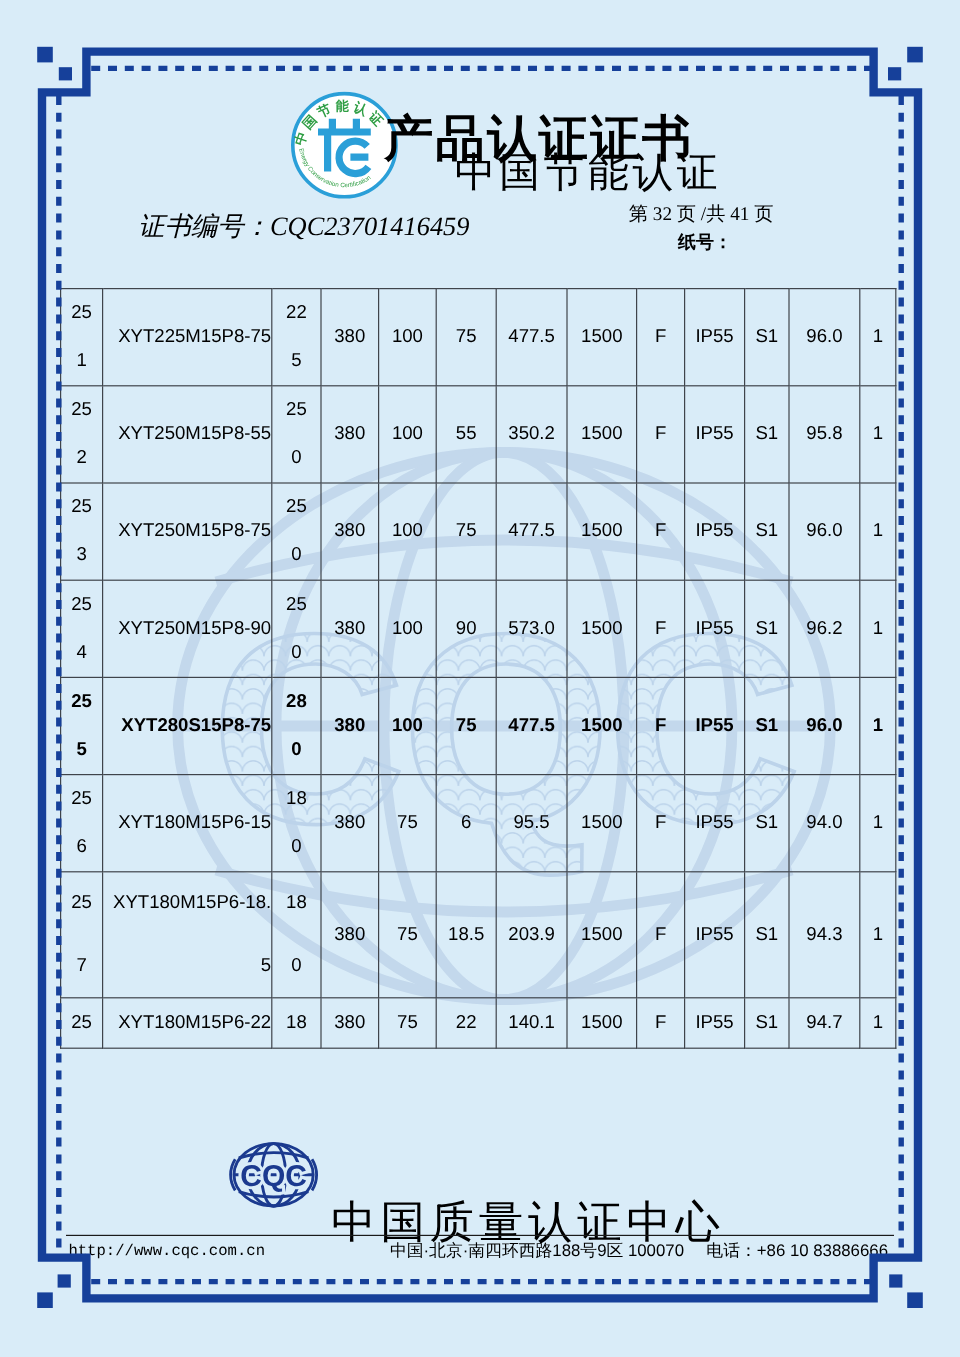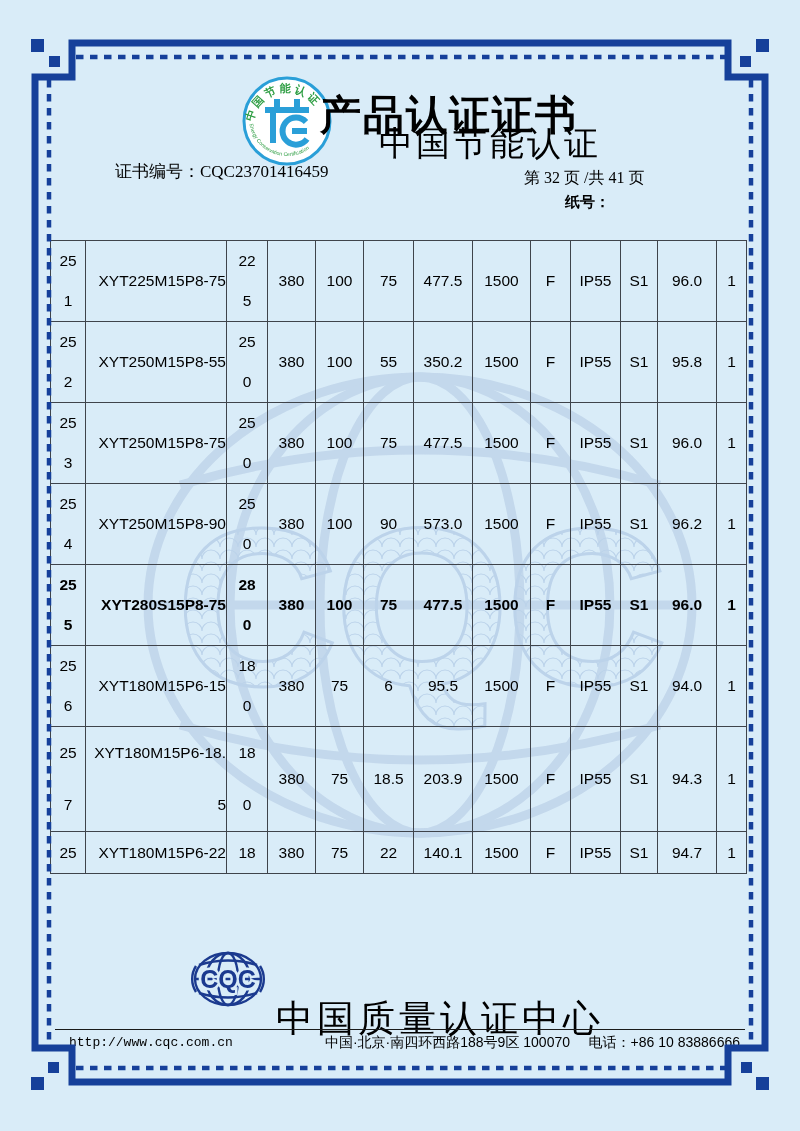--- a/index.html
+++ b/index.html
@@ -20,22 +20,22 @@
   .emblem-svg { position:absolute; left:242px; top:76px; z-index:2; }
   .title {
     position:absolute; left:320px; top:88px; width:340px; text-align:left;
     font-size:41px; font-weight:bold; letter-spacing:2px; z-index:2;
   }
   .subtitle {
     position:absolute; left:320px; top:121px; width:340px; text-align:center;
     font-size:34px; letter-spacing:3px; z-index:2;
   }
   .cert-line {
-    position:absolute; left:115px; top:160px; font-family:"Liberation Serif", serif;
-    font-size:17px; z-index:2;
+    position:absolute; left:115px; top:174px; font-family:"Liberation Serif", serif;
+    font-size:22px; z-index:2;font-style:italic;
   }
   .page-info {
     position:absolute; left:524px; top:168px; font-family:"Liberation Serif", serif;
     font-size:16px; z-index:2;
   }
   .usage-note {
     position:absolute; left:115px; top:193px; font-size:15px; font-weight:bold; z-index:2;
   }
   .paper-no {
     position:absolute; left:565px; top:193px; font-size:15px; font-weight:bold; z-index:2;
@@ -62,21 +62,21 @@
   .cqc-logo-svg { position:absolute; left:186px; top:948px; z-index:2; }
   .org-name {
     position:absolute; left:276px; top:954px; font-size:37px; letter-spacing:4px;
     font-weight:500; z-index:2;margin-top:40px;
   }
 
   
   .bottom-rule { position:absolute; left:55px; top:1029px; width:690px; border-top:1.5px solid #1a1a1a; z-index:2; }
   .bottom-url {
     position:absolute; left:57px; top:1035px; font-family:"Liberation Mono", monospace;
-    font-size:13px; z-index:2;margin-left:12px;
+    font-size:13px; z-index:2;
   }
   .bottom-address {
     position:absolute; left:230px; top:1034px; width:340px; text-align:right;
     font-size:14px; z-index:2;
   }
   .bottom-phone {
     position:absolute; right:60px; top:1034px; font-size:14px; z-index:2;
   }
 </style>
 </head>

